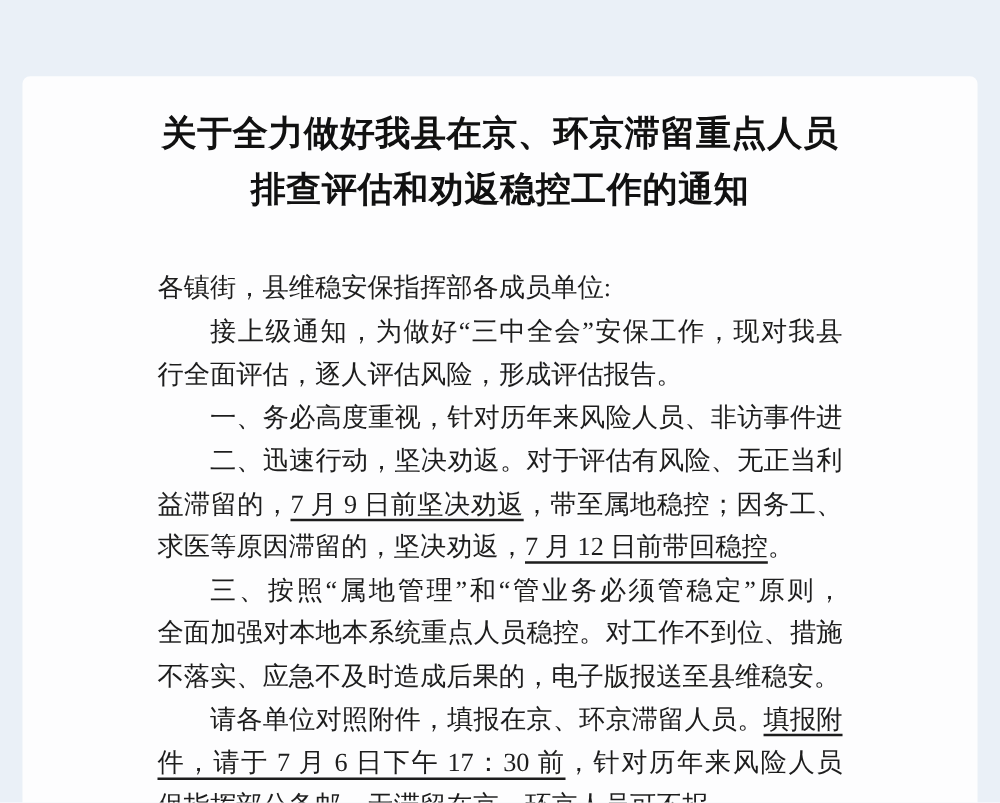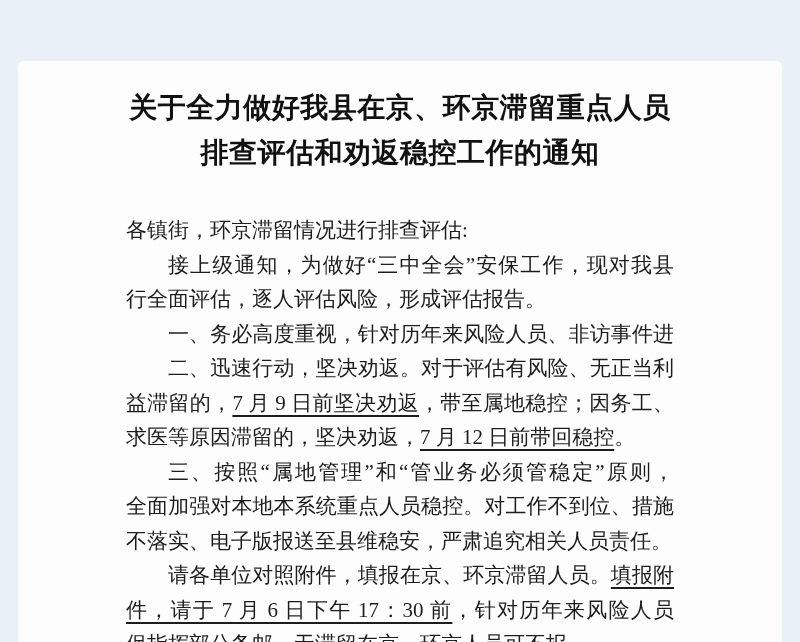--- a/index.html
+++ b/index.html
@@ -62,30 +62,30 @@
 
 <div class="stage">
   <div class="paper">
 
     <h1 class="title">
       <div>关于全力做好我县在京、环京滞留重点人员</div>
       <div>排查评估和劝返稳控工作的通知</div>
     </h1>
 
     <div class="doc-body">
-      <div class="ln end"><span>各镇街，环京滞留情况进行排查评估:</span></div>
+      <div class="ln end"><span>各镇街，县维稳安保指挥部各成员单位:</span></div>
       <div class="ln ind fill"><span>接上级通知，为做好“三中全会”安保工作，现对我县</span></div>
       <div class="ln end"><span>行全面评估，逐人评估风险，形成评估报告。</span></div>
       <div class="ln ind fill"><span>一、务必高度重视，针对历年来风险人员、非访事件进</span></div>
       <div class="ln ind fill"><span>二、迅速行动，坚决劝返。对于评估有风险、无正当利</span></div>
       <div class="ln fill"><span>益滞留的，</span><span class="u">7 月 9 日前坚决劝返</span><span>，带至属地稳控；因务工、</span></div>
       <div class="ln end"><span>求医等原因滞留的，坚决劝返，</span><span class="u">7 月 12 日前带回稳控</span><span>。</span></div>
       <div class="ln ind fill"><span>三、按照“属地管理”和“管业务必须管稳定”原则，</span></div>
       <div class="ln fill"><span>全面加强对本地本系统重点人员稳控。对工作不到位、措施</span></div>
-      <div class="ln end"><span>不落实、电子版报送至县维稳安，严肃追究相关人员责任。</span></div>
+      <div class="ln end"><span>不落实、应急不及时造成后果的，电子版报送至县维稳安。</span></div>
       <div class="ln ind fill"><span>请各单位对照附件，填报在京、环京滞留人员。</span><span class="u">填报附</span></div>
       <div class="ln fill"><span class="u">件，请于 7 月 6 日下午 17：30 前</span><span>，针对历年来风险人员</span></div>
       <div class="ln end"><span>保指挥部公务邮。无滞留在京、环京人员可不报。</span></div>
     </div>
 
     <div class="bottom-fade"></div>
   </div>
 </div>
 
 </body></html>

